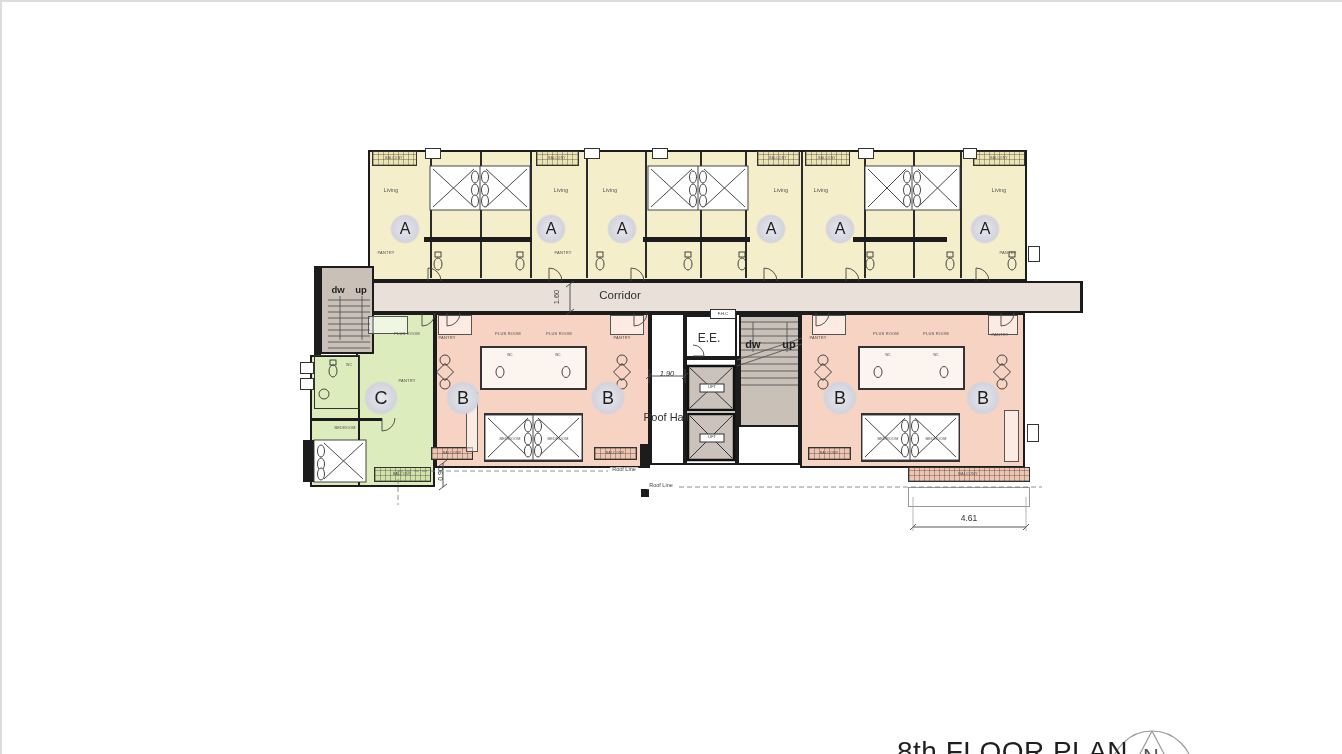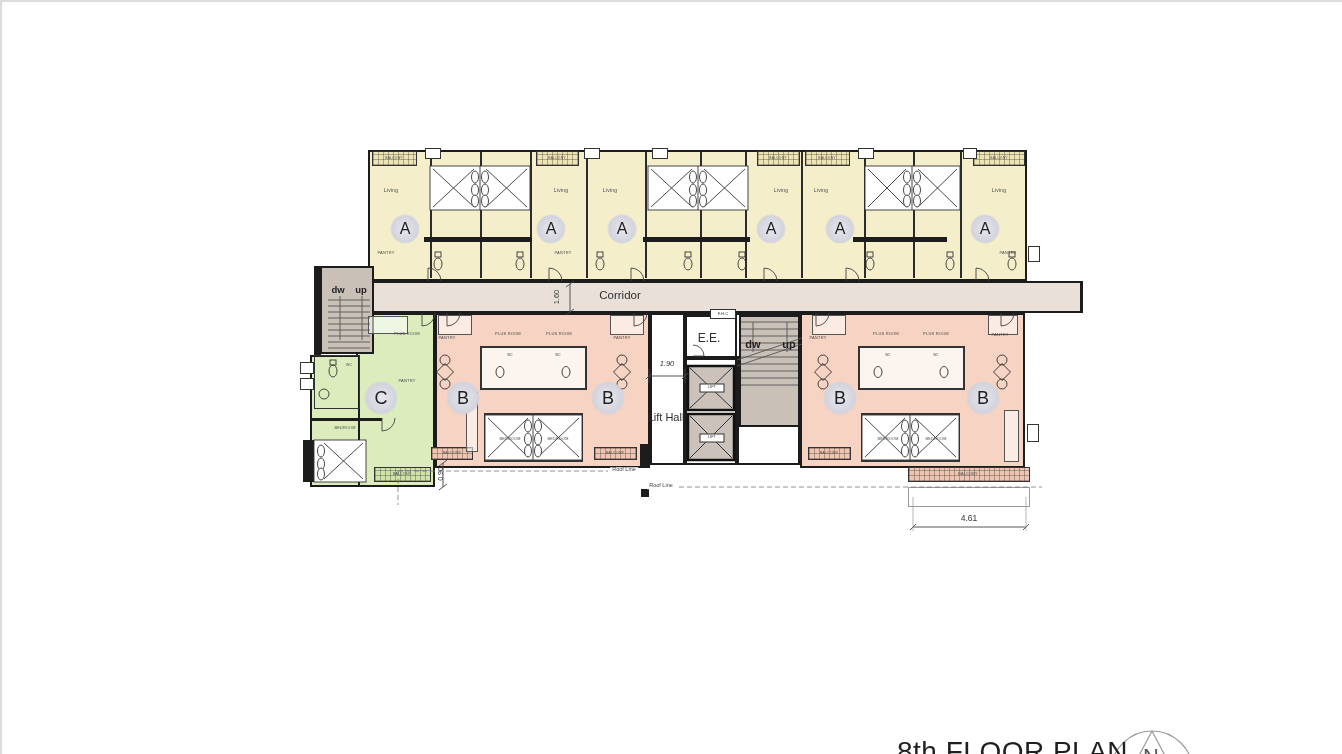--- a/index.html
+++ b/index.html
@@ -368,32 +368,32 @@
       <span>B</span>
     </div>
   <div class="ucirc ucirc-lg" style="left:983px;top:398px;">
       <span>B</span>
     </div>
   <div class="ucirc ucirc-lg" style="left:381px;top:398px;">
       <span>C</span>
     </div>
 
   <span class="lbl" style="left:620px;top:296px;font-size:11.5px;color:#2e2e2e;">Corridor</span>
-  <span class="lbl" style="left:666px;top:417px;font-size:11px;color:#2e2e2e;">Lift Hall</span>
+  <span class="lbl" style="left:666px;top:417px;font-size:11px;color:#2e2e2e;">Roof Hall</span>
   <span class="lbl" style="left:709px;top:338px;font-size:12px;color:#2e2e2e;">E.E.</span>
   <span class="lbl" style="left:723px;top:314px;font-size:4.2px;">F.H.C</span>
   <span class="lbl" style="left:712px;top:388px;font-size:3.8px;">LIFT</span>
   <span class="lbl" style="left:712px;top:438px;font-size:3.8px;">LIFT</span>
   <span class="lbl" style="left:338px;top:290px;font-size:9.5px;font-weight:bold;color:#222;">dw</span>
   <span class="lbl" style="left:361px;top:290px;font-size:9.5px;font-weight:bold;color:#222;">up</span>
   <span class="lbl" style="left:753px;top:344px;font-size:11px;font-weight:bold;color:#222;">dw</span>
   <span class="lbl" style="left:789px;top:344px;font-size:11px;font-weight:bold;color:#222;">up</span>
 
   <span class="lbl dim rot" style="left:557px;top:297px;">1.60</span>
-  <span class="lbl dim" style="left:667px;top:364px;font-style:italic;">1.90</span>
+  <span class="lbl dim" style="left:667px;top:374px;font-style:italic;">1.90</span>
   <span class="lbl dim rot" style="left:440px;top:474px;font-size:7px;">0.90</span>
   <span class="lbl dim" style="left:969px;top:518px;font-size:8.5px;">4.61</span>
   <span class="lbl roof" style="left:624px;top:470px;">Roof Line</span>
   <span class="lbl roof" style="left:661px;top:486px;">Roof Line</span>
 
   <span class="lbl tiny" style="left:391px;top:190px;font-size:5px;">Living</span>
   <span class="lbl tiny" style="left:561px;top:190px;font-size:5px;">Living</span>
   <span class="lbl tiny" style="left:610px;top:190px;font-size:5px;">Living</span>
   <span class="lbl tiny" style="left:781px;top:190px;font-size:5px;">Living</span>
   <span class="lbl tiny" style="left:821px;top:190px;font-size:5px;">Living</span>

